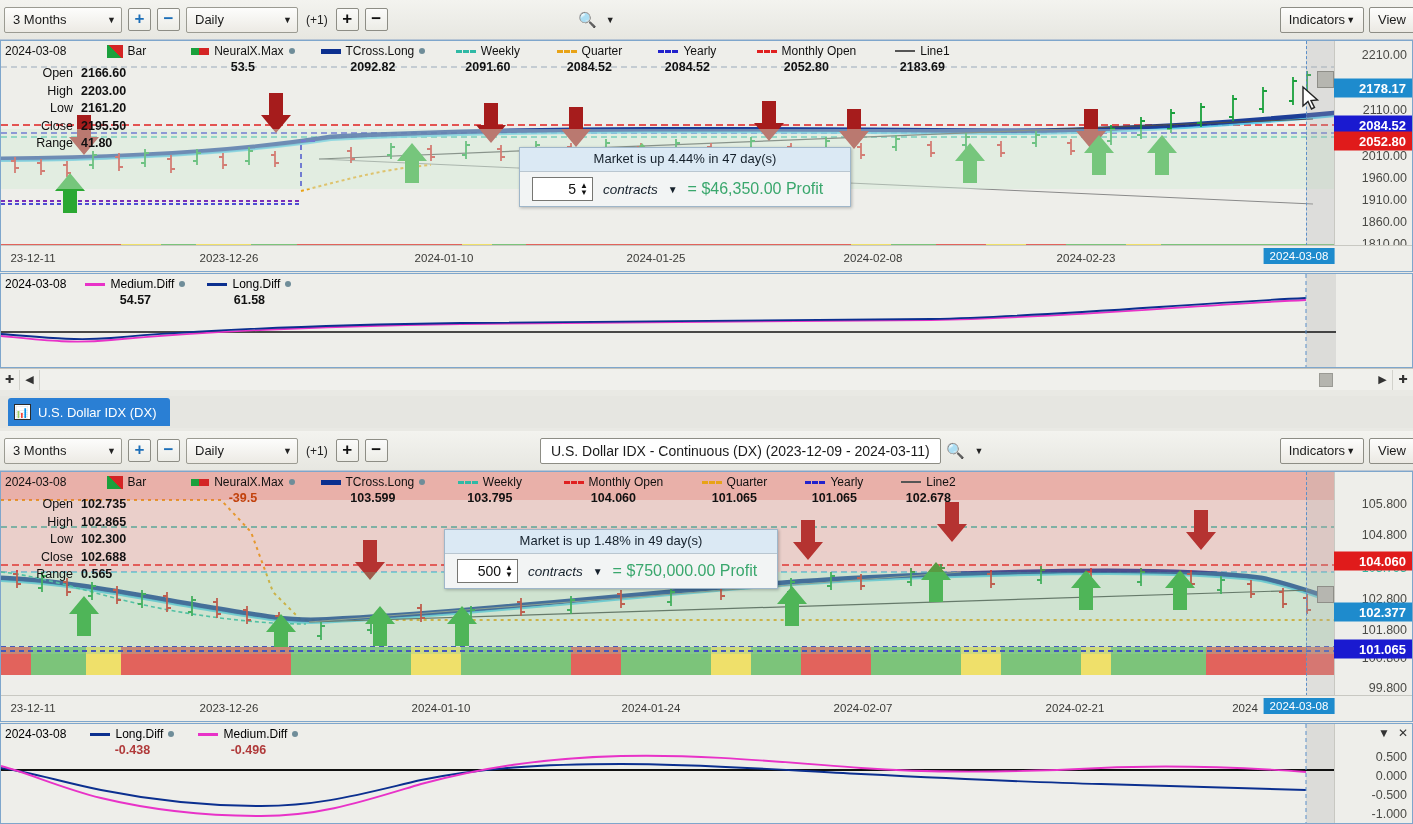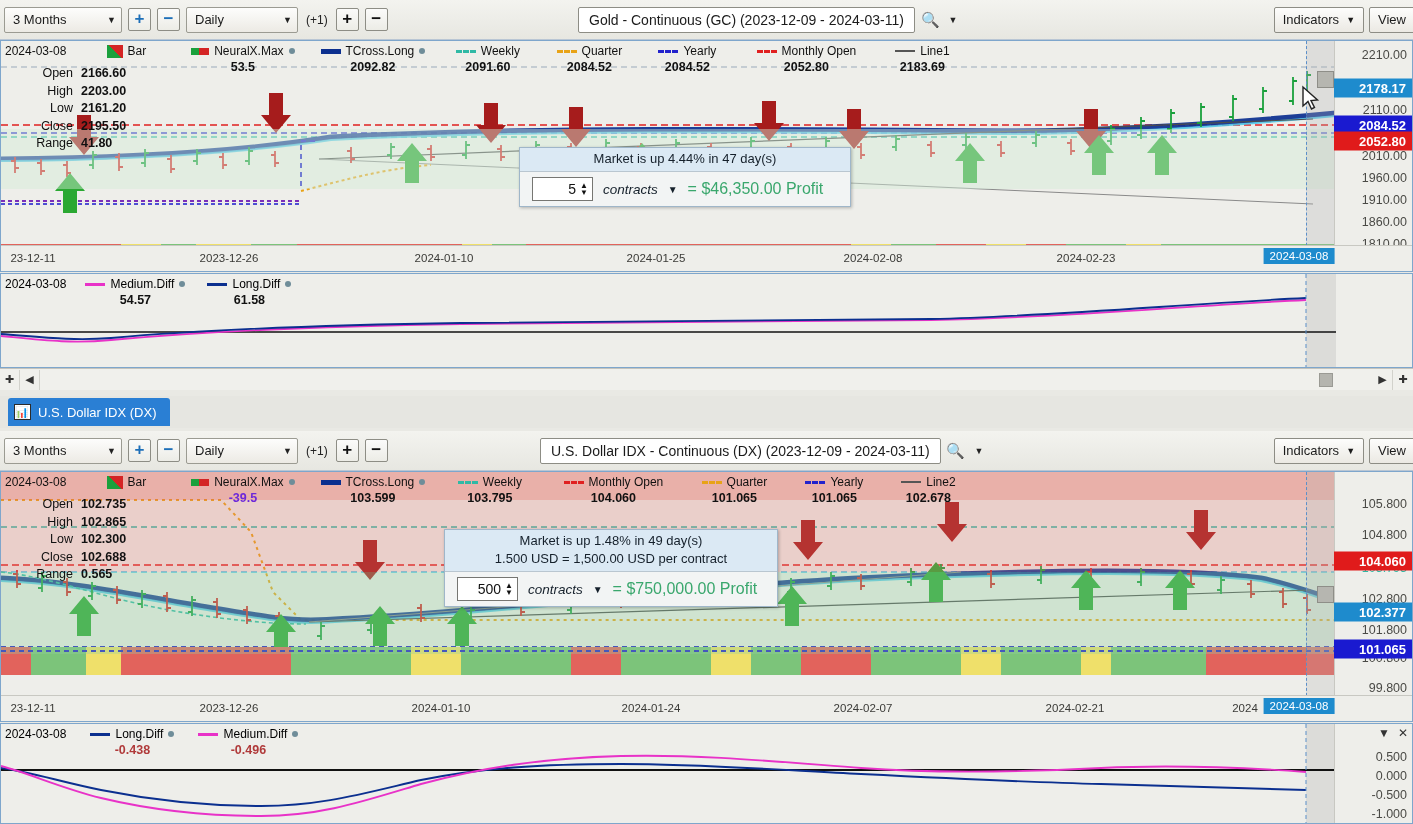--- a/index.html
+++ b/index.html
@@ -49,21 +49,21 @@
     font-size: 14px; color: #1b1b1b; white-space: nowrap;
     cursor: text;
   }
   .mag { font-size: 15px; color: #222; cursor: pointer; }
   .mag-caret { font-size: 9px; color: #222; cursor: pointer; margin-left: 3px; }
   .tb-right { margin-left: auto; display: flex; gap: 5px; align-items: center; }
   .tbbtn {
     height: 26px; border: 1px solid #8d8d85; border-radius: 2px;
     background: linear-gradient(#fdfdfc, #ebe9e3);
     display: flex; align-items: center; padding: 0 8px;
-    font-size: 13px; color: #1b1b1b; cursor: pointer; gap: 7px;
+    font-size: 13px; color: #1b1b1b; cursor: pointer; gap: 1px;
     white-space: nowrap;
   }
 
   
   .panel { position: absolute; left: 0; right: 0; background: #eeeeea;
            border: 1px solid #7ea6cc; }
   .plot { position: absolute; inset: 0; overflow: hidden; background: #eeeeea; }
 
   
   .legend {
@@ -200,23 +200,20 @@
     <div class="sqbtn">−</div>
     <div class="sel" style="min-width:112px">
       <span>Daily</span>
       <span class="caret">▼</span>
     </div>
     <span class="plusminus-note">(+1)</span>
     <div class="sqbtn dark">+</div>
     <div class="sqbtn dark">−</div>
 
     <div style="position:absolute;left:578px;display:flex;align-items:center;gap:6px">
-      <div class="symbox">
-        <span>Gold - Continuous (GC) (2023-12-09 - 2024-03-11)</span>
-      </div>
       <span class="mag">🔍</span>
       <span class="mag-caret">▼</span>
     </div>
 
     <div class="tb-right">
       <div class="tbbtn">
         <span>Indicators</span>
         <span style="font-size:9px">▼</span>
       </div>
       <div class="tbbtn" style="margin-right:-6px">
@@ -671,21 +668,21 @@
             <span style="width:16px;height:13px;background:linear-gradient(45deg,#1aa03c 50%,#d42424 50%);display:inline-block"></span>
             <span>Bar</span>
           </div>
         </div>
         <div class="lg-item" style="width:133px">
           <div class="lg-top">
             <span style="width:18px;height:7px;background:linear-gradient(90deg,#1aa03c 45%,#d42424 45%);display:inline-block"></span>
             <span>NeuralX.Max</span>
             <span class="dot"></span>
           </div>
-          <div class="lg-val" style="color:#6d28d9">-39.5</div>
+          <div class="lg-val" style="color:#c2410c">-39.5</div>
         </div>
         <div class="lg-item" style="width:127px">
           <div class="lg-top">
             <span class="swatch" style="background:#0b2f8f"></span>
             <span>TCross.Long</span>
             <span class="dot"></span>
           </div>
           <div class="lg-val">103.599</div>
         </div>
         <div class="lg-item" style="width:107px">
@@ -743,21 +740,20 @@
             <span class="v">102.688</span>
           </div>
         <div class="row">
             <span class="k">Range</span>
             <span class="v">0.565</span>
           </div>
       </div>
 
       <div class="card" style="left:443px;top:57px;width:334px;">
         <div class="ln">Market is up 1.48% in 49 day(s)</div>
-        <div class="ln">1.500 USD = 1,500.00 USD per contract</div>
         <div class="foot">
           <div class="spin">
             <input type="text" value="500" style="">
             <span class="arrows">
                 <span>▲</span>
                 <span>▼</span>
               </span>
           </div>
           <span class="cw">contracts</span>
           <span class="dncaret">▼</span>

